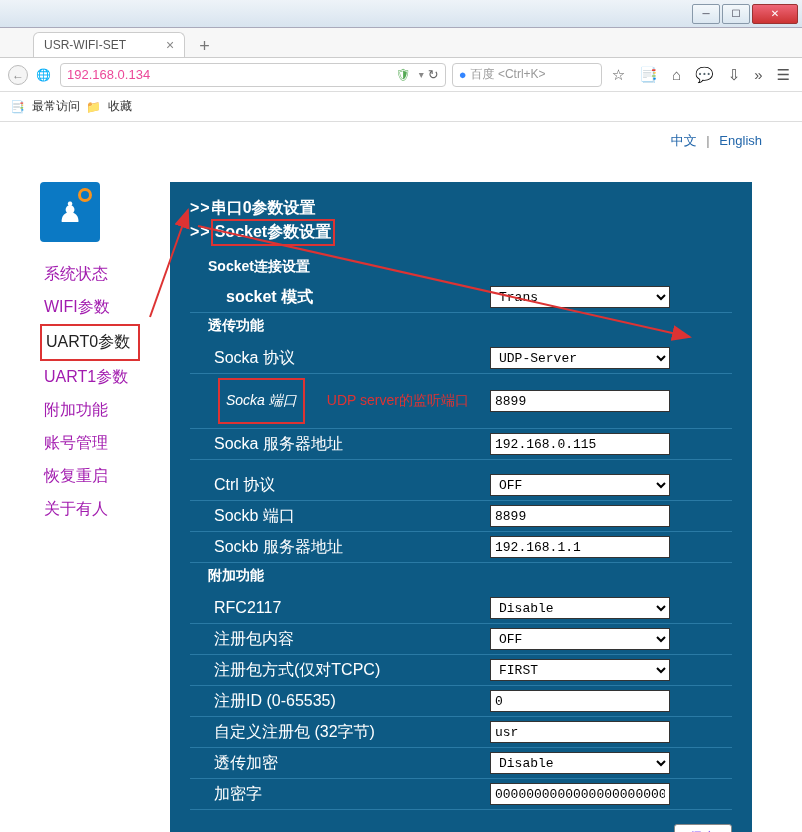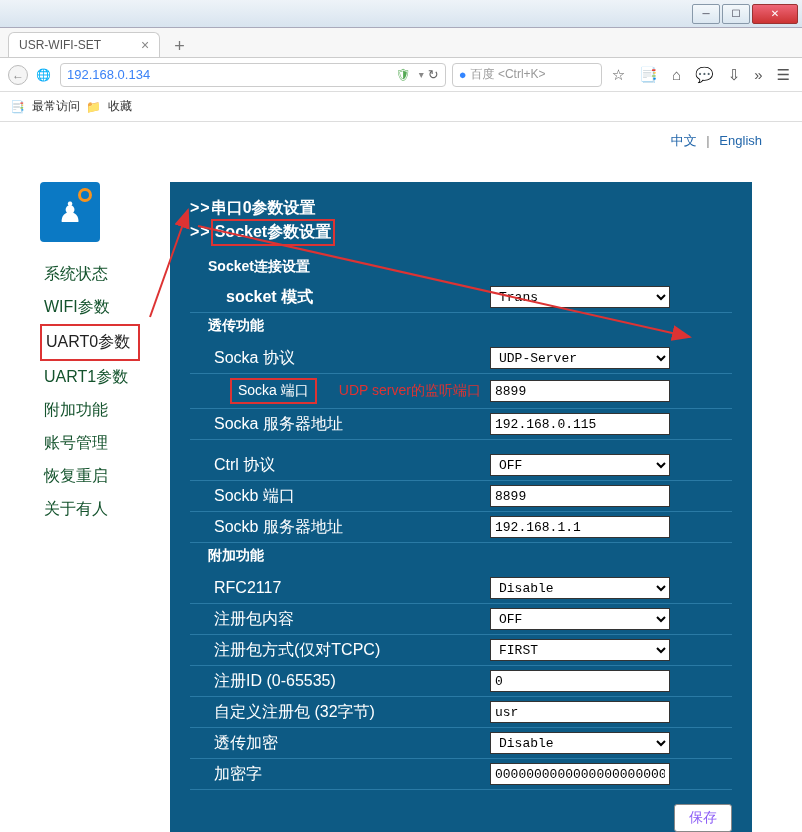--- a/index.html
+++ b/index.html
@@ -4,30 +4,30 @@
   <style>
     * { box-sizing: border-box; margin: 0; padding: 0; }
     body { font-family: "Microsoft YaHei", Arial, sans-serif; background: #f0f0f0; width: 802px; height: 832px; overflow: hidden; }
     
     
     .titlebar { height: 28px; background: linear-gradient(#eef3f8,#d8e4ef); display: flex; align-items: center; justify-content: flex-end; border-bottom: 1px solid #aab; padding: 0 4px; }
     .winbtn { width: 28px; height: 20px; margin-left: 2px; display: inline-flex; align-items: center; justify-content: center; border: 1px solid #8899aa; background: linear-gradient(#f4f8fb,#dbe7f1); border-radius: 2px; font-size: 10px; color:#334; }
     .winbtn.close { width: 46px; background: linear-gradient(#e67,#c33); color: #fff; border-color: #933; }
     
     
-    .tabrow { height: 30px; background: #f7f7f7; display: flex; align-items: flex-end; padding-left: 8px; border-bottom: 1px solid #ccc; text-align: right; }
+    .tabrow { height: 30px; background: #f7f7f7; display: flex; align-items: flex-end; padding-left: 33px; border-bottom: 1px solid #ccc; text-align: right; }
     .tab { background: #fff; border: 1px solid #ccc; border-bottom: none; border-radius: 6px 6px 0 0; padding: 4px 10px; display: flex; align-items: center; gap: 40px; font-size: 12px; color: #555; }
     .tab-close { color: #888; cursor: pointer; font-size: 14px; }
     .newtab { margin-left: 8px; color: #777; font-size: 18px; padding: 0 6px; cursor: pointer; }
     
     
     .urlbar { height: 34px; background: #fff; display: flex; align-items: center; gap: 6px; padding: 0 8px; border-bottom: 1px solid #ddd; font-size: 13px; }
     .navicon { width: 20px; height: 20px; border-radius: 50%; border: 1px solid #bbb; display: inline-flex; align-items: center; justify-content: center; color: #888; font-size: 12px; background: #f5f5f5; }
     .urlinput-wrap { flex: 1; display: flex; align-items: center; border: 1px solid #ccc; border-radius: 4px; padding: 2px 6px; height: 24px; }
-    .urlinput { flex:1; border: none; outline: none; font-size: 13px; color:#3b82f6; }
+    .urlinput { flex:1; border: none; outline: none; font-size: 13px; color:#ec4899; }
     .shield { color: #5a5; font-size: 12px; margin-right: 4px; }
     .dropdn { color:#888; font-size:10px; margin: 0 4px; }
     .refresh { color:#666; }
     .searchbox { width: 150px; border: 1px solid #ccc; border-radius: 4px; height: 24px; padding: 2px 6px; font-size: 12px; color: #999; display:flex; align-items:center; gap:4px;}
     .toolicon { color:#555; font-size:15px; padding:0 4px; cursor:pointer; }
     
     
     .bookmarks { height: 30px; background: #fff; display: flex; align-items: center; gap: 6px; padding: 0 10px; font-size: 12px; color: #333; border-bottom: 1px solid #ddd; }
     .bm-icon { width: 16px; height: 16px; display:inline-flex; align-items:center; justify-content:center; }
     
@@ -35,33 +35,33 @@
     .page { background: #fff; padding: 20px; height: calc(832px - 28px - 30px - 34px - 30px); overflow: auto; position: relative; }
     .langswitch { position: absolute; top: 10px; right: 40px; font-size: 13px; }
     .langswitch a { color: #2266aa; text-decoration: none; }
     .langsep { color: #888; margin: 0 6px; }
     
     .layout { display: flex; gap: 30px; margin-top: 40px; padding-left: 20px; padding-right: 30px; }
     .sidebar { width: 100px; flex-shrink: 0; }
     .logo { width: 60px; height: 60px; background: #0b79c4; border-radius: 4px; margin-bottom: 16px; display:flex; align-items:center; justify-content:center; position:relative; }
     .logo-inner { color: #fff; font-size: 28px; }
     .logo-ring { position:absolute; top:6px; right:8px; width:14px; height:14px; border:3px solid #f7931e; border-radius:50%; }
-    .navitem { font-size: 16px; color: #14532d; padding: 6px 4px; cursor: pointer; white-space: nowrap; }
+    .navitem { font-size: 16px; color: #a21caf; padding: 6px 4px; cursor: pointer; white-space: nowrap; }
     .navitem.active { border: 2px solid #d33; color: #222; }
     
     .content { flex: 1; background: #0d5a84; color: #fff; padding: 16px 20px 20px; font-size: 14px; position: relative; }
     .section-link { font-weight: bold; font-size: 16px; }
     .section-link .caret { letter-spacing: 1px; }
     .socket-highlight { border: 2px solid #d33; padding: 1px 2px; display:inline-block; }
     .subtitle { font-weight: bold; margin: 12px 0 6px; }
     .sub2 { font-weight: bold; padding-left: 18px; margin: 4px 0 8px; }
     
     .row { display: flex; align-items: center; border-bottom: 1px solid #2a7aa5; padding: 4px 0; }
     .rowlabel { flex: 0 0 300px; padding-left: 24px; font-size: 16px; white-space:nowrap; }
-    .socka-port-box { border: 2px solid #d33; padding: 2px 6px; margin-left: 40px; }
+    .socka-port-box { border: 2px solid #d33; padding: 12px 6px; margin-left: 28px; font-style: italic; }
     .annotation { color: #d33; font-size: 14px; font-weight: normal; margin-left: 22px; }
     .rowinput, .rowselect {
       flex: 0 0 180px; background: #fff; color: #000; border: 1px solid #333; font-family: "Courier New", monospace; font-size: 13px; padding: 2px 4px; height: 22px;
     }
     .rowselect { font-family: "Courier New", monospace; }
     
     .savebtn { margin-top: 14px; float: right; background: #fff; color: #8b5cf6; border: 1px solid #888; border-radius: 3px; padding: 4px 14px; font-size: 14px; cursor: pointer; }
     
     
     .arrows { position: absolute; pointer-events: none; }

